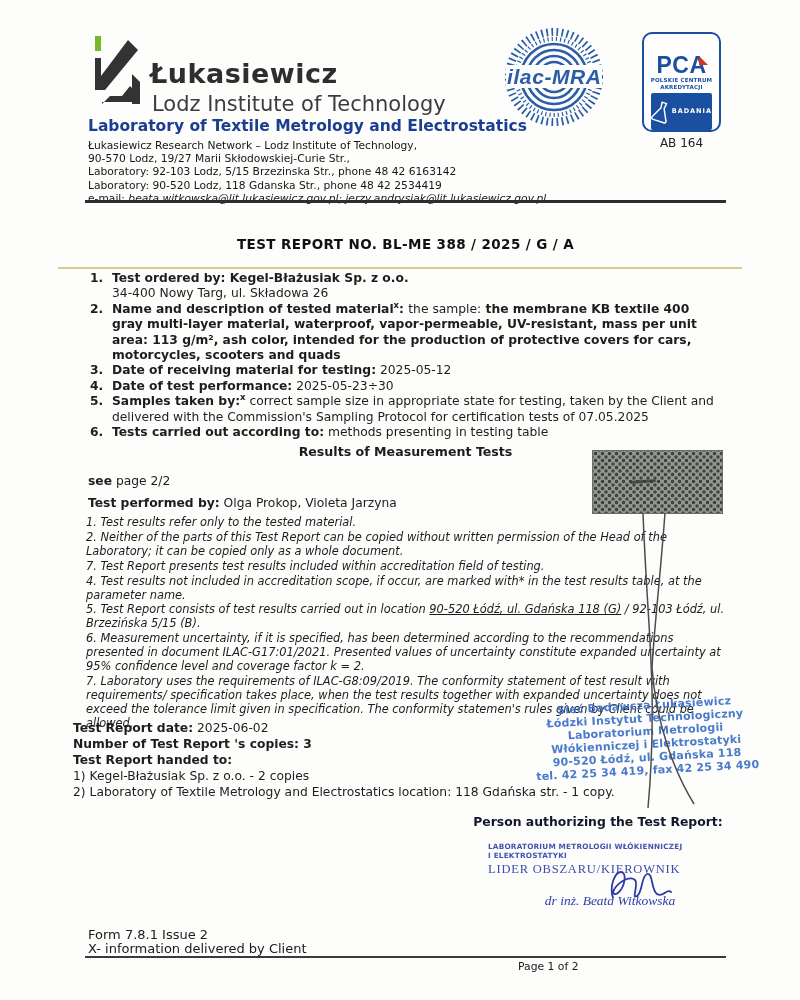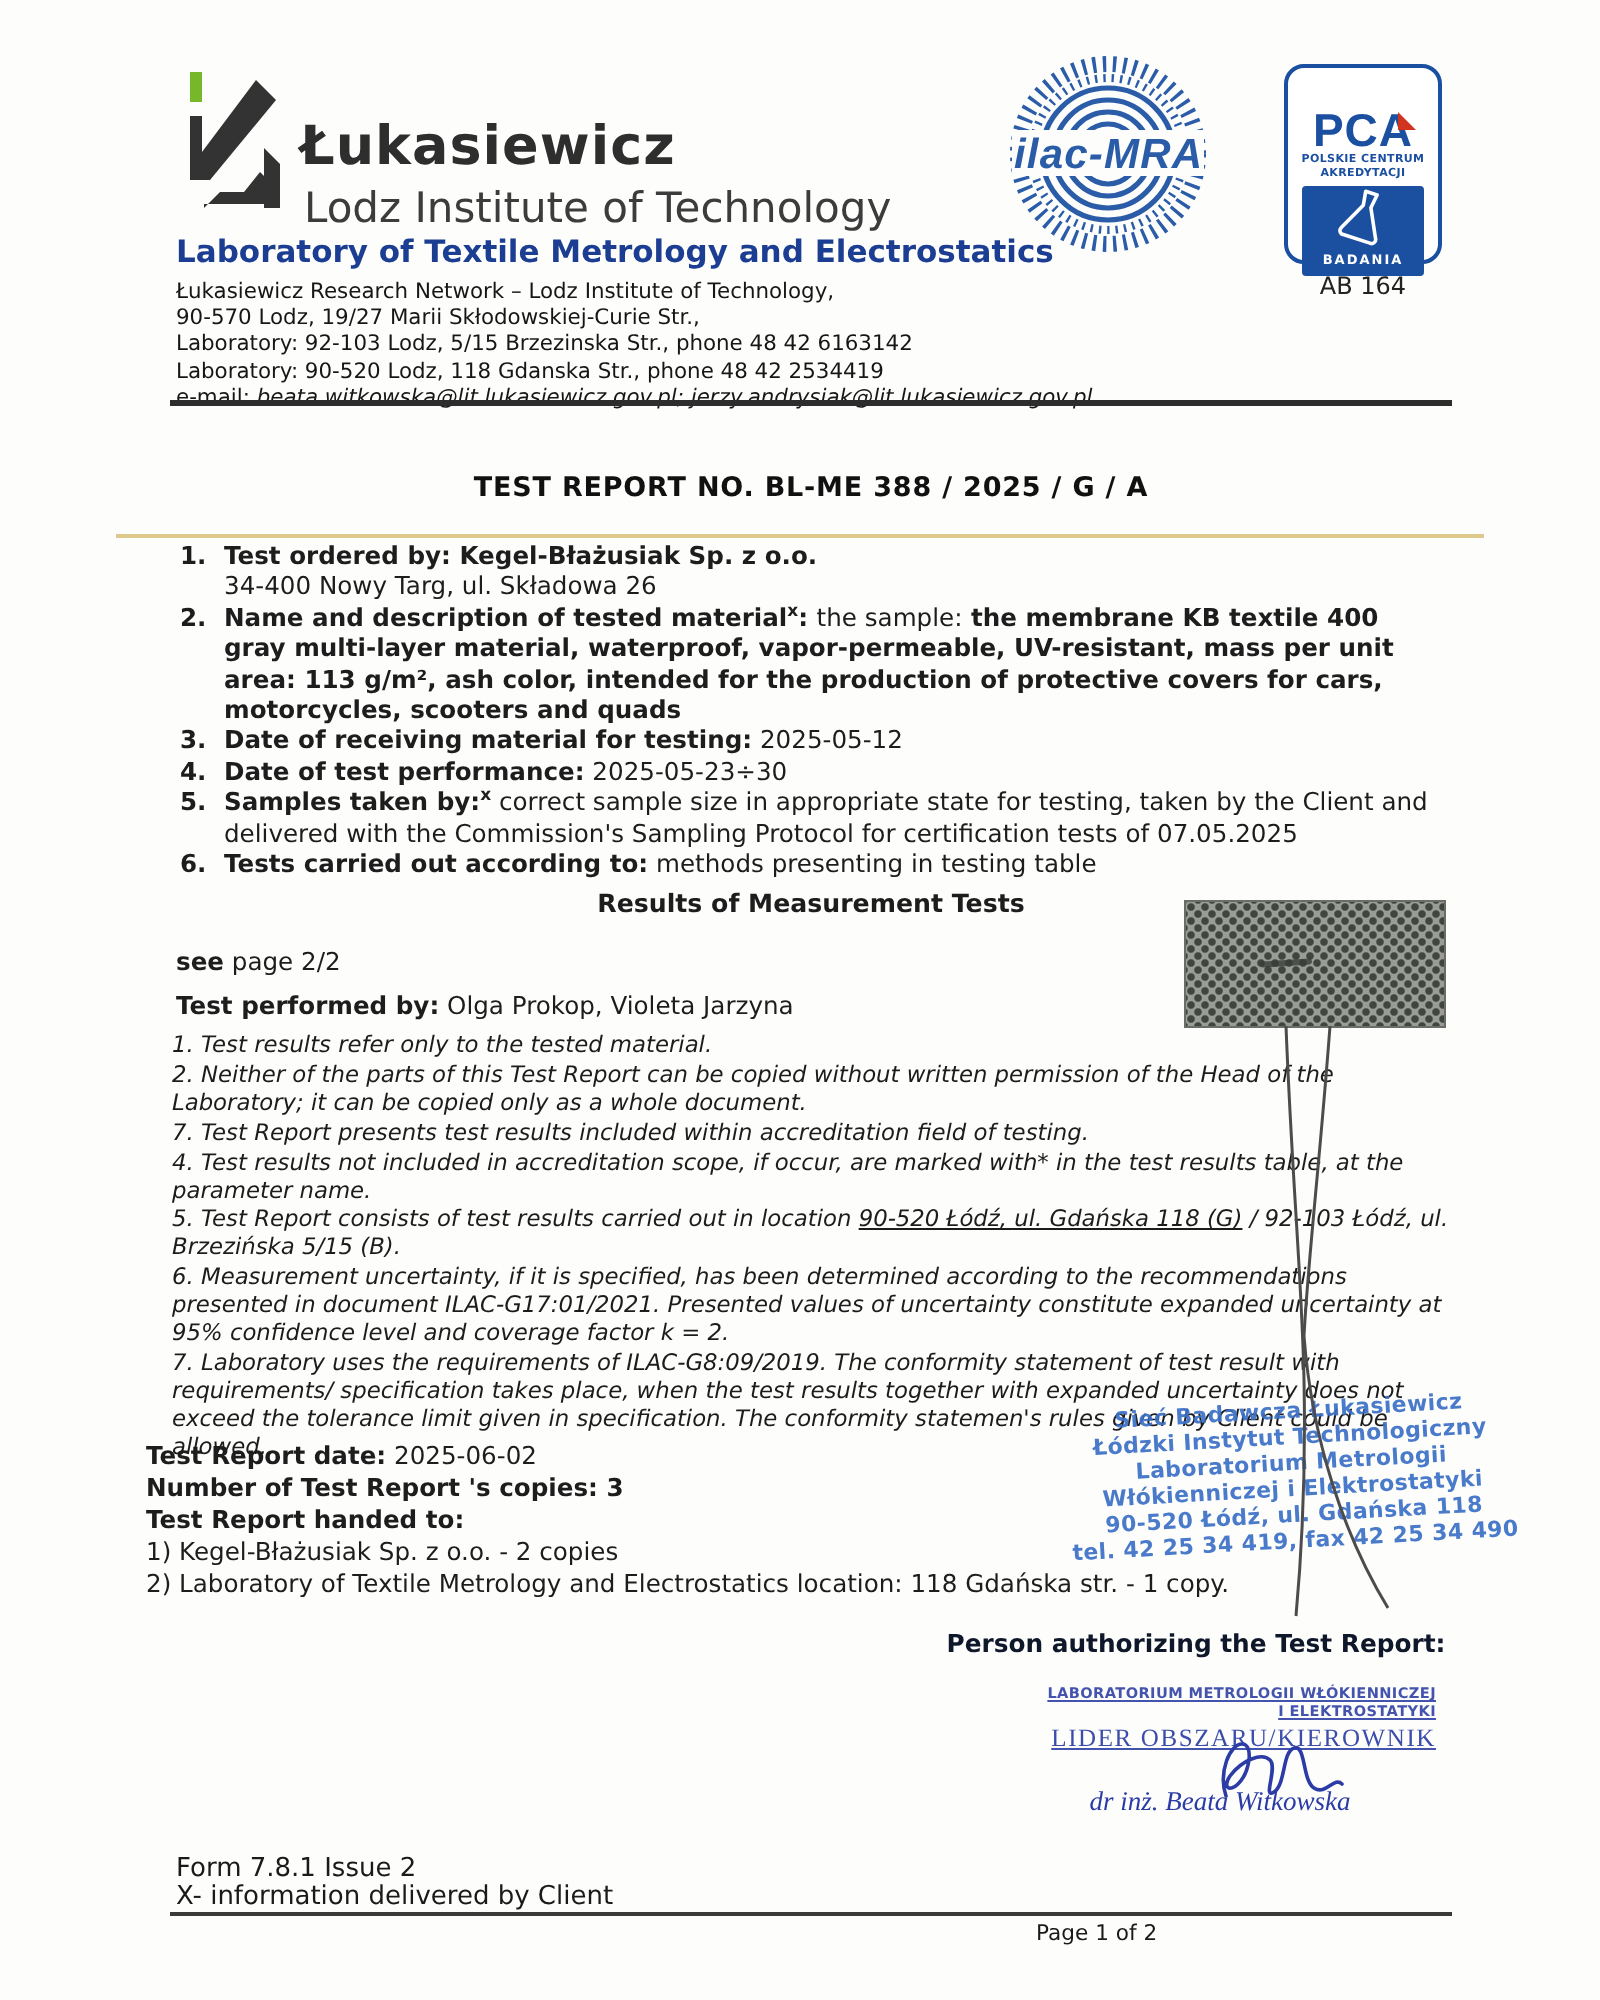--- a/index.html
+++ b/index.html
@@ -25,21 +25,21 @@
   .pca-box {
     left:642px; top:32px; width:79px; height:100px;
     border:2.5px solid #1b4fa0; border-radius:10px; background:#fff;
     display:flex; flex-direction:column; align-items:center; padding-top:19px;
   }
   .pca-word { position:relative; font-size:23px; font-weight:bold; color:#1b4fa0; line-height:24px; letter-spacing:0.5px; font-family:"Liberation Sans",sans-serif; }
   .pca-red  { position:absolute; right:-1px; top:3px; width:0; height:0;
               border-left:9px solid transparent; border-bottom:9px solid #d23420; transform:rotate(90deg); }
   .pca-small{ font-size:5.5px; font-weight:bold; color:#1b4fa0; text-align:center; line-height:6.5px; letter-spacing:0.2px; }
   .pca-blue { margin-top:3px; width:61px; height:55px; background:#1b4fa0; border-radius:2px;
-              display:flex; flex-direction:column; align-items:center; justify-content:flex-end; }
+              display:flex; align-items:center; justify-content:flex-end; }
   .pca-badge{ font-size:6.5px; font-weight:bold; color:#fff; letter-spacing:1px; margin:3px 0 4px; }
   .pca-ab   { left:642px; top:136px; width:79px; text-align:center; font-size:12px; color:#222; }
 
   
   .doc-title { left:85px; top:236px; width:641px; text-align:center; font-size:13.5px; font-weight:bold; letter-spacing:0.4px; color:#111; }
   .rule-tan  { left:58px; top:267px; width:684px; height:2px; background:#ddc98b; }
   .list { left:90px; top:271px; width:625px; font-size:12.3px; line-height:15.4px; }
   .li { display:flex; }
   .li .num { width:22px; font-weight:bold; flex:none; }
   .li .body { flex:1; }
@@ -71,21 +71,21 @@
   
   .addr-stamp {
     left:524px; top:700px; width:244px; text-align:center;
     color:#3b6fc6; font-size:11px; font-weight:bold; line-height:12.9px;
     transform:rotate(-3.2deg); letter-spacing:0.2px; opacity:.92;
   }
   .meta { left:73px; top:721px; font-size:12.3px; line-height:15.9px; }
 
   .authorizing { left:470px; top:814px; width:256px; text-align:center; font-size:12.4px; font-weight:bold; color:#0f172a; }
 
-  .sig-stamp { left:488px; top:843px; width:230px; text-align:right; color:#4353ae;text-decoration:underline; }
+  .sig-stamp { left:488px; top:843px; width:230px; text-align:left; color:#4353ae; }
   .sig-s1 { font-size:7.3px; font-weight:bold; line-height:8.5px; letter-spacing:0.2px; }
   .sig-s3 { margin-top:2px; font-size:12.5px; font-family:"Liberation Serif",serif; letter-spacing:0.8px; color:#3c4cab; }
   .sig-name { left:520px; top:893px; width:180px; text-align:center; font-size:13.5px; font-style:italic; font-family:"Liberation Serif",serif; color:#2c3ca6; }
   .sig-scribble { left:605px; top:866px; }
 
   
   .rule-foot { left:85px; top:956px; width:641px; height:2px; background:#3a3a3a; }
   .foot-form { left:88px; top:928px; font-size:13px; line-height:13.5px; color:#1a1a1a; }
   .foot-page { left:518px; top:960px; font-size:10.8px; color:#1a1a1a; }
 

